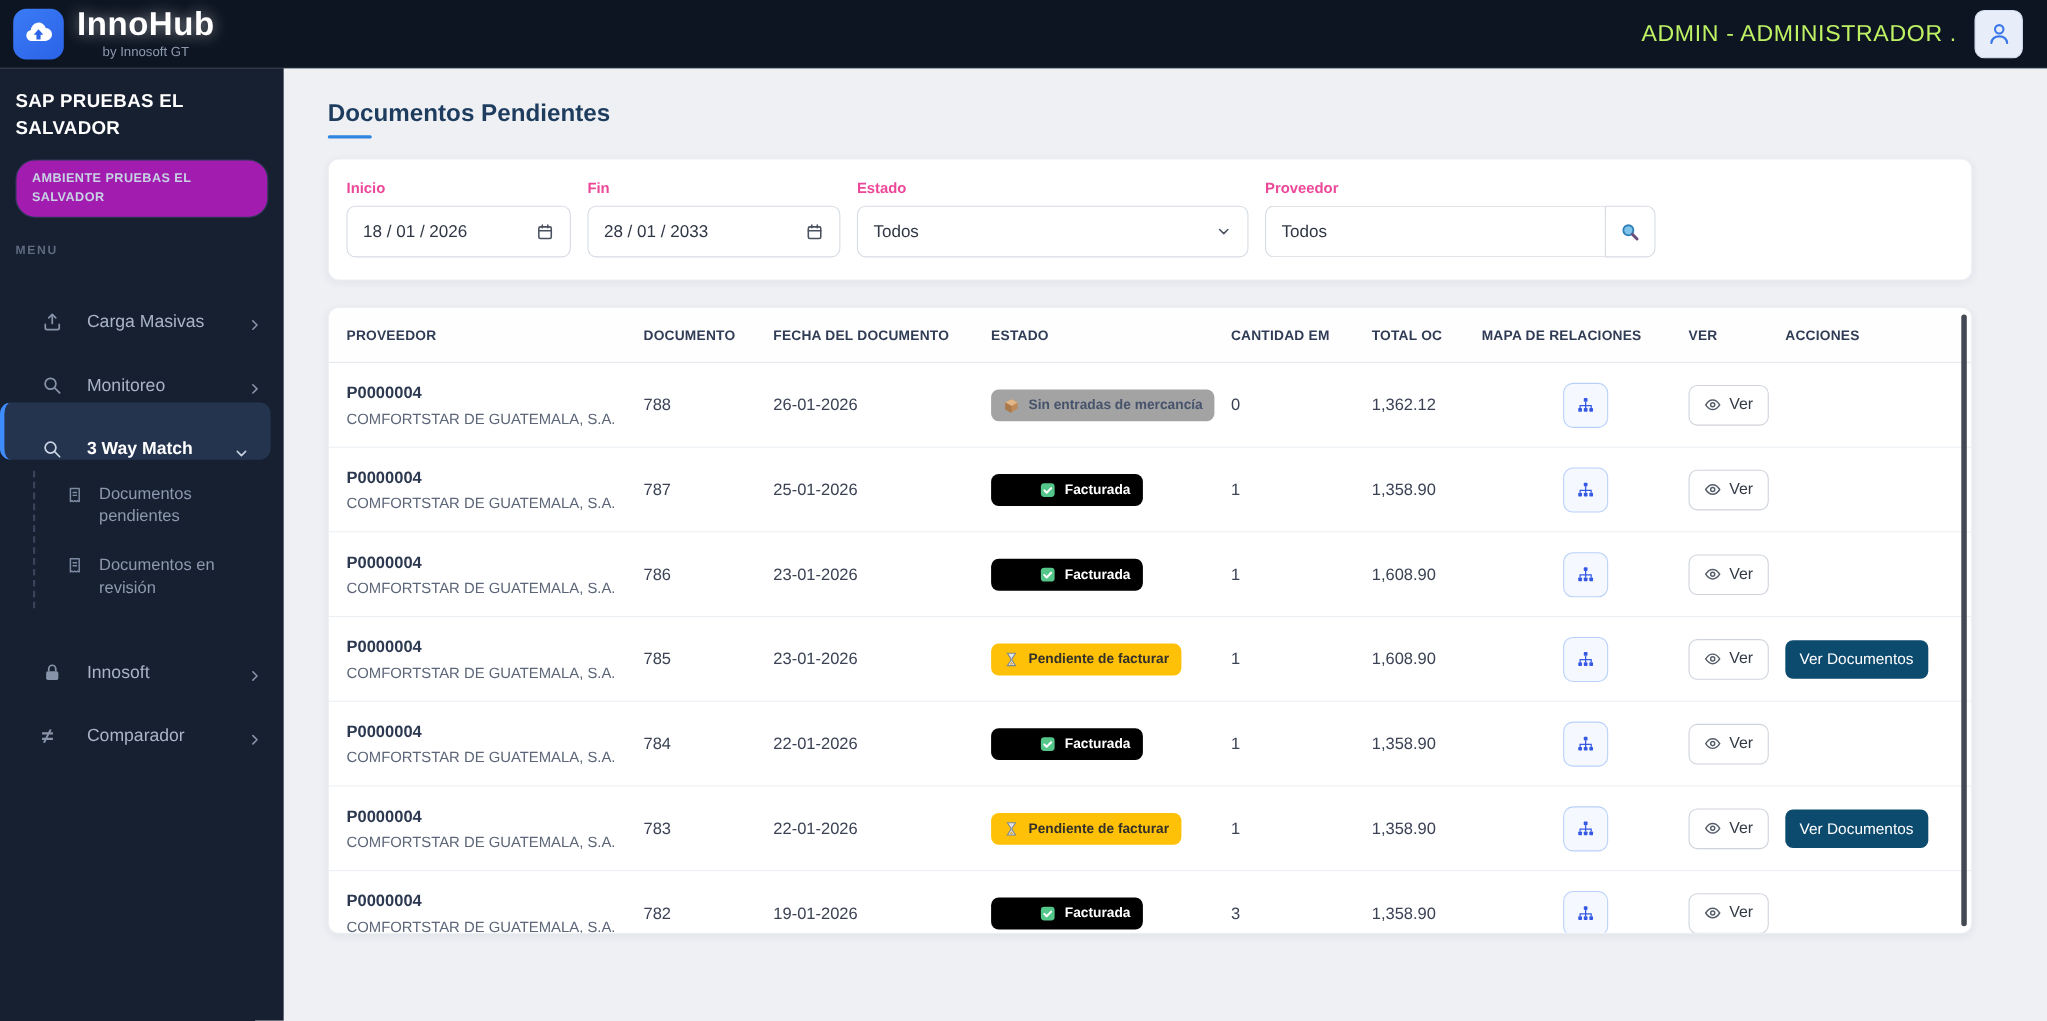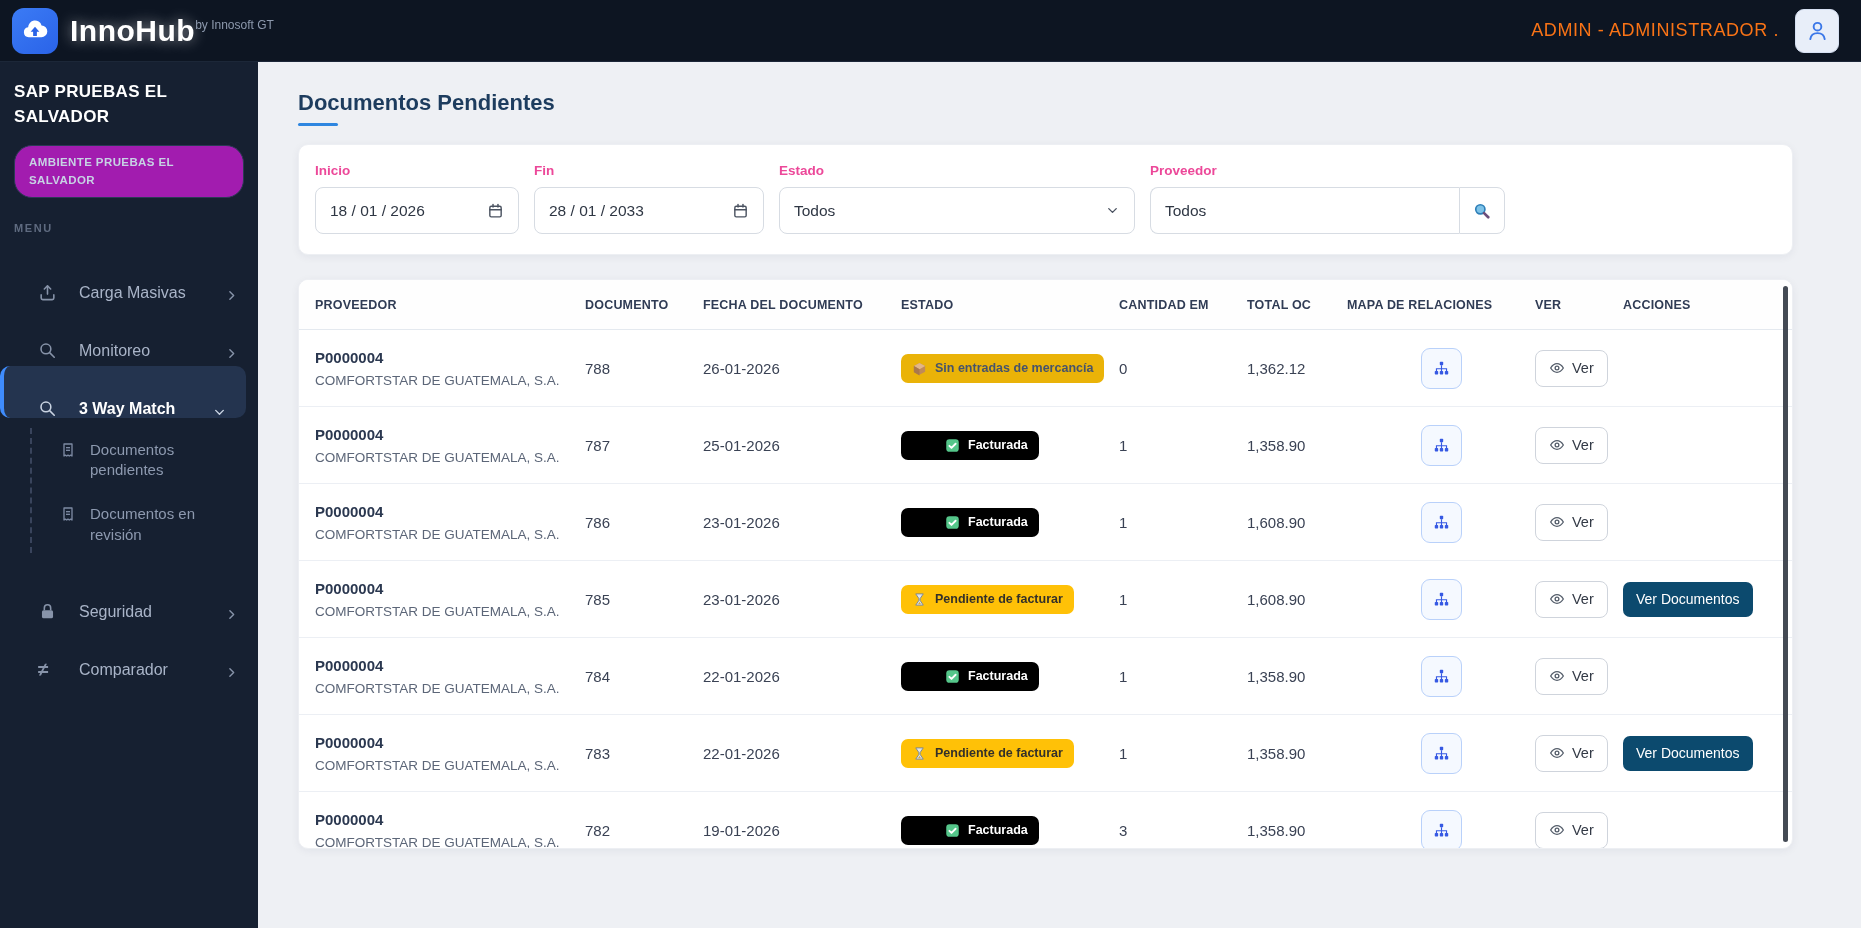--- a/index.html
+++ b/index.html
@@ -7,26 +7,26 @@
     font-family:"Liberation Sans", sans-serif; }
   .app { position:relative; width:1861px; height:928px; }
 
   
   .navbar { position:absolute; top:0; left:0; width:1861px; height:62px;
     background:#0d1522; display:flex; align-items:center; justify-content:space-between;
     padding:0 22px 0 12px; border-bottom:1px solid #1c2738; z-index:5; }
   .brand { display:flex; align-items:center; gap:12px; }
   .brand-logo { width:46px; height:46px; border-radius:12px;
     background:linear-gradient(140deg,#3b7bf5,#2a63e8); display:flex; align-items:center; justify-content:center; }
-  .brand-text { display:flex; flex-direction:row; line-height:1; }
+  .brand-text { display:flex; flex-direction:column; line-height:1;text-align:center; }
   .brand-name { color:#ffffff; font-size:30px; font-weight:700; letter-spacing:.5px;
     text-shadow:0 0 14px rgba(255,255,255,.55); }
   .brand-sub { color:#8d99ad; font-size:12px; margin-top:3px; }
   .navbar-right { display:flex; align-items:center; gap:16px; }
-  .user-label { color:#f97316; font-size:18px; letter-spacing:.6px; }
+  .user-label { color:#bef264; font-size:21px; letter-spacing:.6px; }
   .user-btn { width:44px; height:44px; border-radius:9px; background:#e8eef9;
     border:1px solid #d6e0f2; display:flex; align-items:center; justify-content:center; cursor:pointer; }
 
   
   .sidebar { position:absolute; top:62px; left:0; width:258px; height:866px;
     background:#162031; padding:18px 0 0 0; }
   .org-title { color:#ffffff; font-size:17px; font-weight:700; line-height:1.45;
     padding:0 14px; letter-spacing:.3px; }
   .env-pill { margin:16px 14px 0 14px; border:1px solid #2b3a55; background:#a21caf;
     border-radius:18px; padding:8px 14px; color:#c7d2e4; font-size:11.5px; font-weight:700;
@@ -94,21 +94,21 @@
     border-radius:8px; display:inline-flex; align-items:center; gap:7px; color:#333a46;
     font-size:14.5px; cursor:pointer; font-family:"Liberation Sans", sans-serif; }
   .ver-btn .eye { color:#555e6b; display:flex; }
   .action-btn { height:35px; padding:0 13px; background:#0c4a6e; color:#fff; border:none;
     border-radius:7px; font-size:14px; font-weight:500; cursor:pointer;
     font-family:"Liberation Sans", sans-serif; }
 
   .badge { display:inline-flex; align-items:center; gap:8px; font-weight:700;
     font-size:12.5px; padding:7px 11px; border-radius:7px; line-height:1; }
   .badge .b-icon { width:15px; height:15px; display:none; }
-  .badge-neutral { background:#eab308; color:#46536b; }
+  .badge-neutral { background:#a3a3a3; color:#46536b; }
   .badge-neutral .package-icon { display:inline-flex; }
   .badge-success { background:#000000; color:#ffffff;padding-left:44px; }
   .badge-success .check-icon { display:inline-flex; }
   .badge-warning { background:#ffc107; color:#33302a; }
   .badge-warning .hourglass-icon { display:inline-flex; }
 
   .v-scrollbar { position:absolute; right:4px; top:6px; bottom:6px; width:5px;
     background:#444a54; border-radius:3px; }
   svg { display:block; }
 </style>
@@ -217,21 +217,21 @@
       </div>
     </div>
 
     <div class="menu-item">
       <span class="mi-icon">
         <svg viewBox="0 0 24 24" width="19" height="19">
             <rect x="5" y="10.5" width="14" height="10" rx="2" fill="currentColor"></rect>
             <path d="M8 10.5V7.5a4 4 0 0 1 8 0v3" fill="none" stroke="currentColor" stroke-width="2"></path>
           </svg>
       </span>
-      <span class="mi-label">Seguridad</span>
+      <span class="mi-label">Innosoft</span>
       <span class="mi-chevron">
         <svg viewBox="0 0 24 24" width="13" height="13" fill="none" stroke="currentColor" stroke-width="2.6" stroke-linecap="round" stroke-linejoin="round">
             <polyline points="9 5 16 12 9 19"></polyline>
           </svg>
       </span>
     </div>
 
     <div class="menu-item">
       <span class="mi-icon noteq">≠</span>
       <span class="mi-label">Comparador</span>

